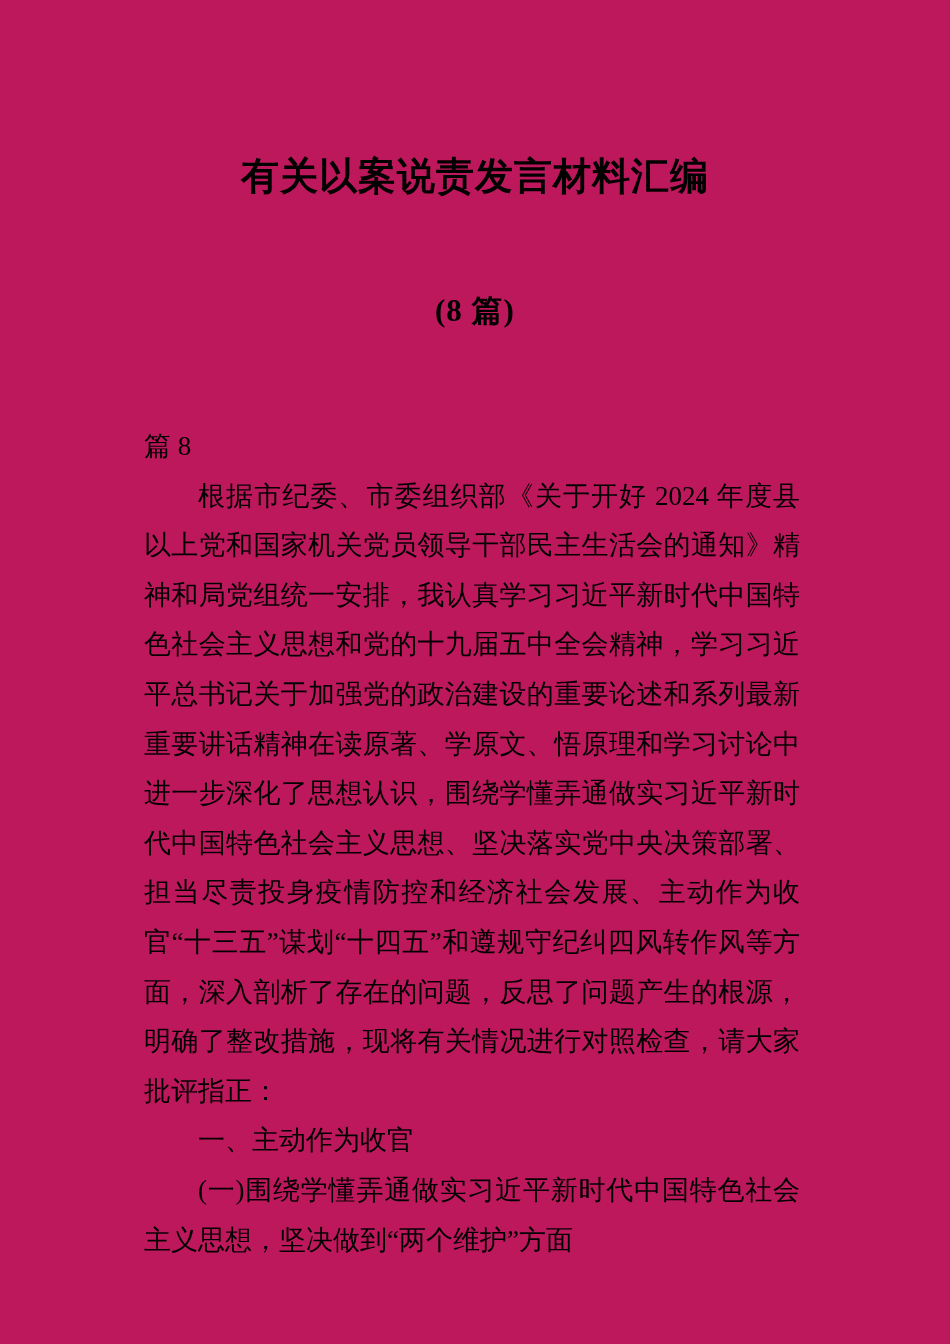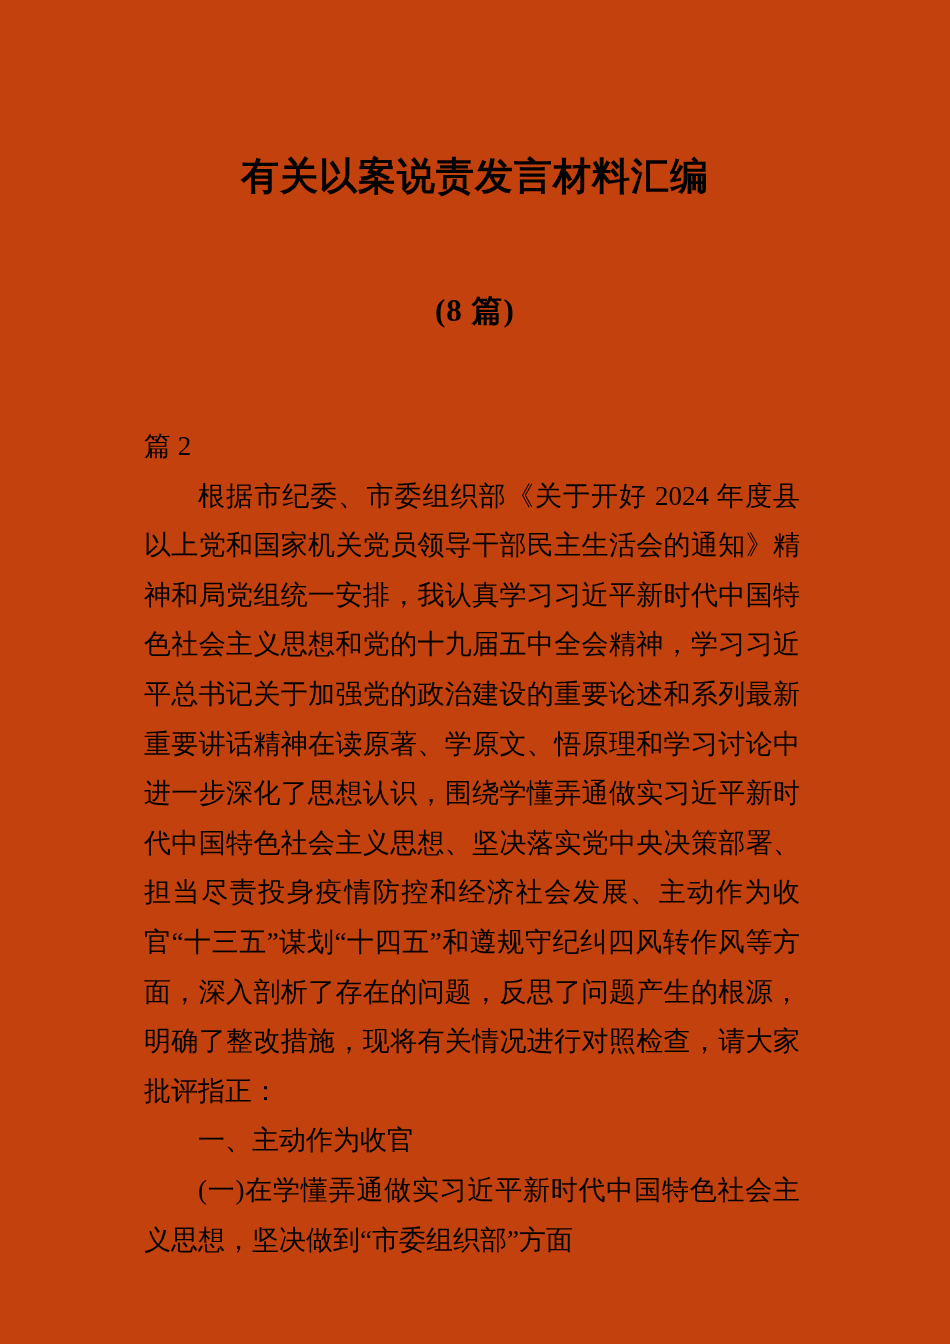--- a/index.html
+++ b/index.html
@@ -4,21 +4,21 @@
 <style>
   html, body {
     margin: 0;
     padding: 0;
     background: #ffffff;
   }
   .page {
     position: relative;
     width: 950px;
     height: 1344px;
-    background: #c2410c;
+    background: #be185d;
     overflow: hidden;
     color: #000000;
     font-family: "Liberation Serif", "DejaVu Serif", serif;
   }
   .doc-title {
     margin: 0;
     padding-top: 154px;
     text-align: center;
     font-size: 38px;
     line-height: 44px;
@@ -50,21 +50,21 @@
 </style>
 </head>
 <body>
 
 <div class="page">
   <h1 class="doc-title">有关以案说责发言材料汇编</h1>
 
   <h2 class="doc-subtitle">(8 篇)</h2>
 
   <div class="doc-body">
-    <p>篇 2</p>
+    <p>篇 8</p>
 
     <p class="indent">根据市纪委、市委组织部《关于开好 2024 年度县以上党和国家机关党员领导干部民主生活会的通知》精神和局党组统一安排，我认真学习习近平新时代中国特色社会主义思想和党的十九届五中全会精神，学习习近平总书记关于加强党的政治建设的重要论述和系列最新重要讲话精神在读原著、学原文、悟原理和学习讨论中进一步深化了思想认识，围绕学懂弄通做实习近平新时代中国特色社会主义思想、坚决落实党中央决策部署、担当尽责投身疫情防控和经济社会发展、主动作为收官“十三五”谋划“十四五”和遵规守纪纠四风转作风等方面，深入剖析了存在的问题，反思了问题产生的根源，明确了整改措施，现将有关情况进行对照检查，请大家批评指正：</p>
 
     <p class="indent">一、主动作为收官</p>
 
-    <p class="indent">(一)在学懂弄通做实习近平新时代中国特色社会主义思想，坚决做到“市委组织部”方面</p>
+    <p class="indent">(一)围绕学懂弄通做实习近平新时代中国特色社会主义思想，坚决做到“两个维护”方面</p>
   </div>
 </div>
 
 </body></html>

